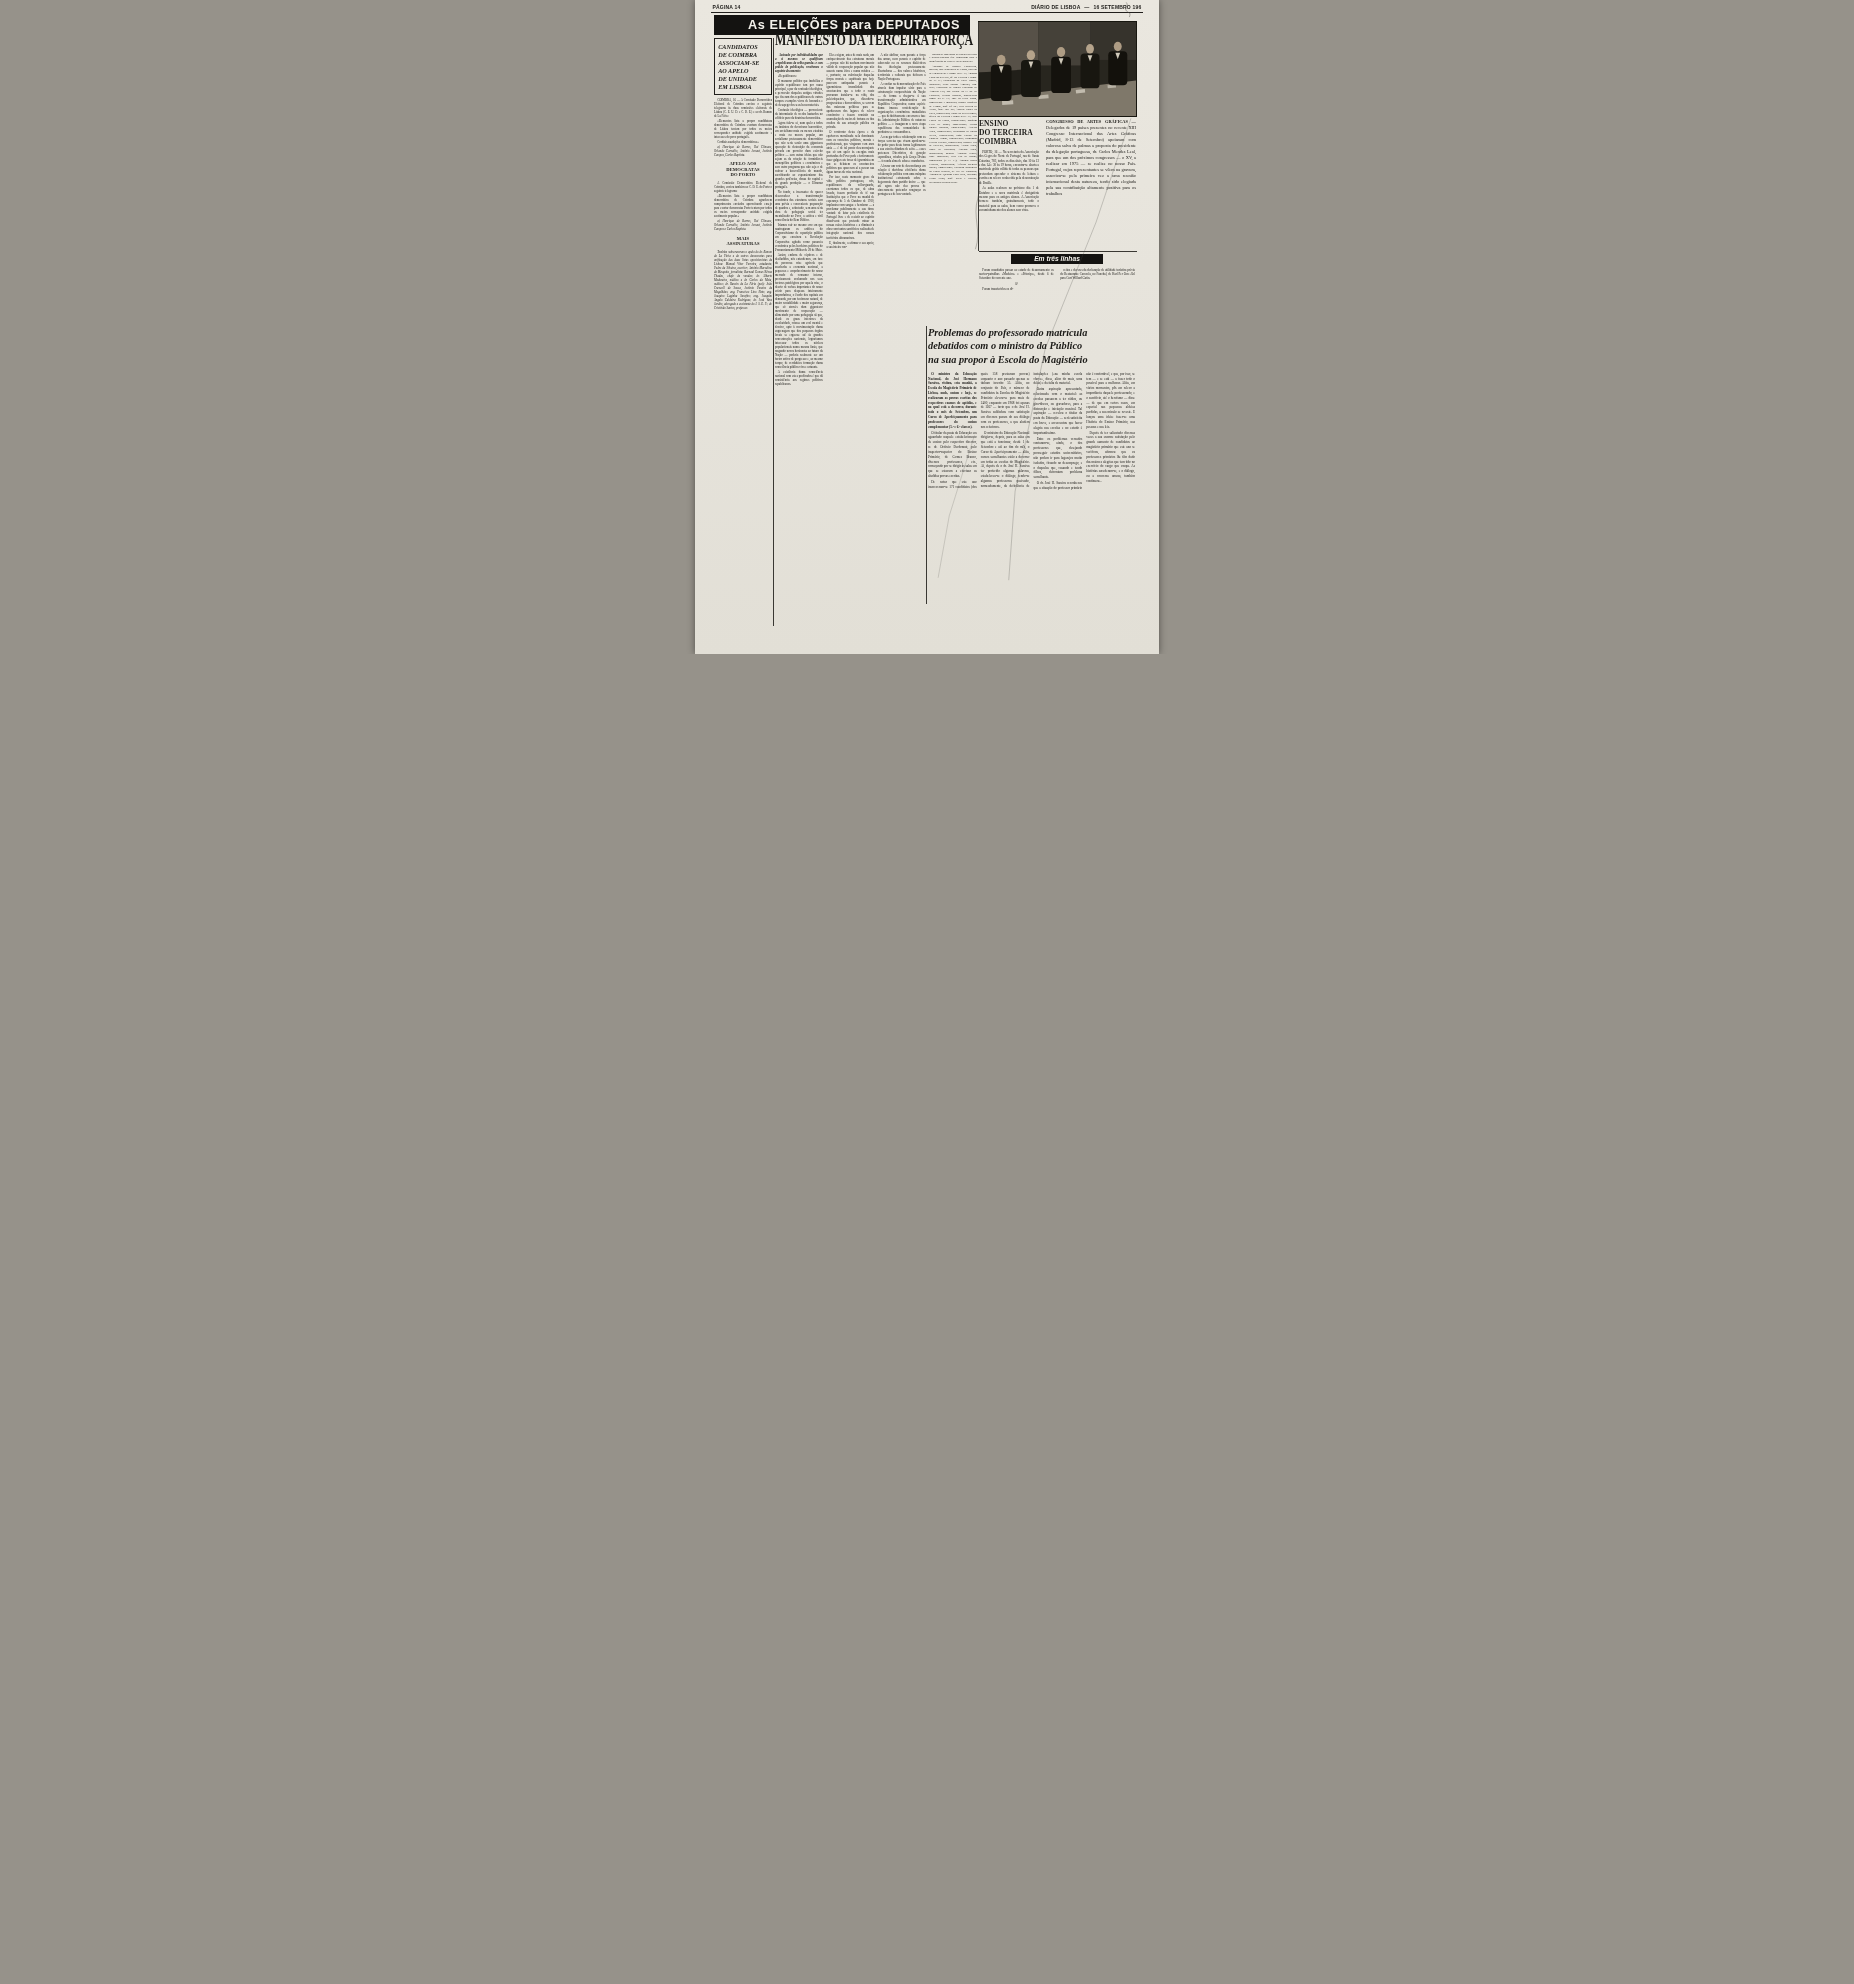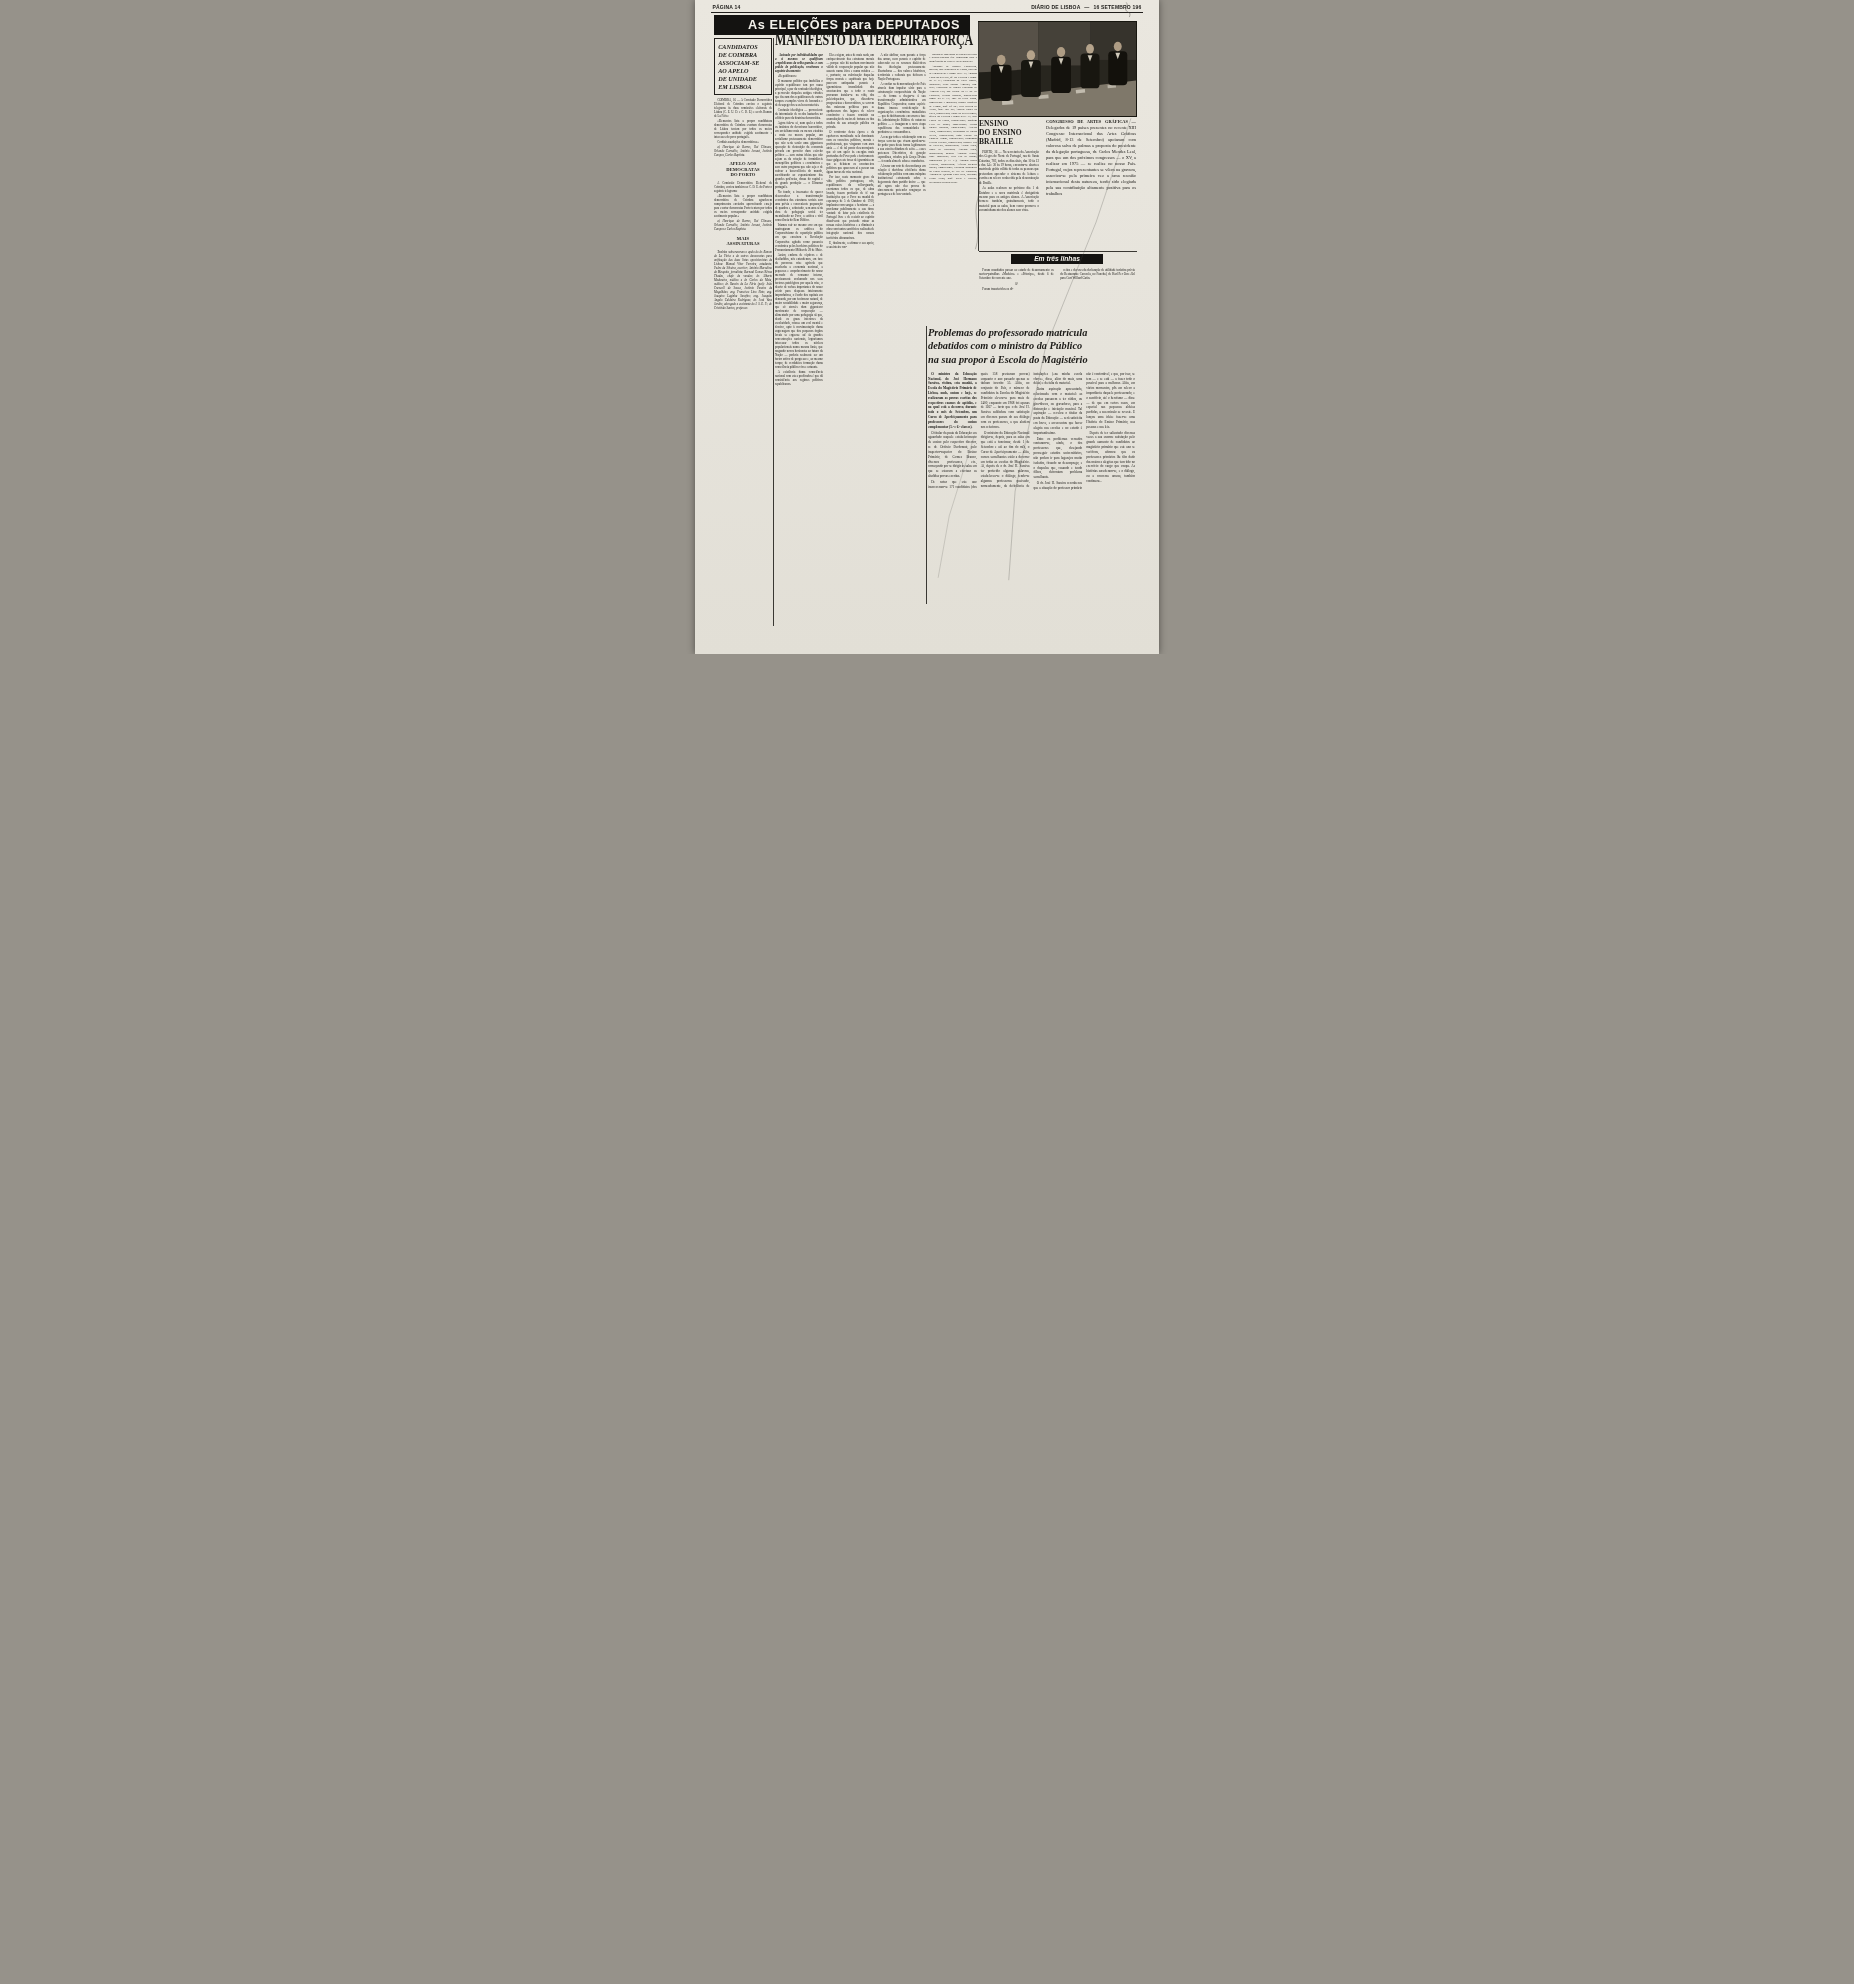--- a/index.html
+++ b/index.html
@@ -215,22 +215,22 @@
       <div class="mcol mcol-d">
           <p>cordancia com todas as tentativas sérias e desinteressadas que concorram para a dignificação da Pátria e da República.»</p>
           <p>Assinam: dr. Manuel Figueiredo, médico; José Rodrigues de Pinho, director de Finanças ap. e comb. da G. G.; António Loureiro da Cruz, of. do Exército e comb. da G. G.; Durbalino da Silva Duarte, industrial; Vítor Santos Almeida, eng. civil; Francisco de Moura Coutinho de Almeida Eça, ant. presid. da C. M. de Estarreja; Hilário Martins, proprietário comb. da G. G.; José da Silva Pinho, comerciante e industrial; Miguel Marques de Lemos, prof. of. ap.; Luís Rebelo de Viena, func. jud. ap.; Angelo Nunes da Silva, proprietário; Jaime da Silva Gomes, oficial do Exército e comb. da G. G.; José Lopes da Costa, proprietário; Joaquim Leite de Sousa, comerciante; Carlos Soares Baptista, comerciante; Alberto Vidal, comerciante; Belarmino de Sousa Neves, proprietário; João Carlos da Fonseca Junior, proprietário; Domingos Pereira Tavares, proprietário; Manuel Vaz de Oliveira, proprietário; Alvaro Vidal, empr. de escritório; Adriano Vidal, proprietário; Manuel Augusto Nunes, emp. comercial; Luís Eça de Matos, contabilista (I. C. L.); António Maria Ferreira, proprietário; Alfredo Mendes Barata, comerciante; Valentim Rodrigues da Costa Ribeiro, aj. téc. de Farmácia; António de Quadros Corte Real, lavrador; Pedro Veiga, prof. liceal e escritor, servindo secretário-geral.</p>
         </div>
     </div>
   </section>
 
   <section class="braille">
     <div class="braille-title">
         <p>ENSINO</p>
-        <p>DO ENSINO</p>
-        <p>BRAILLE</p>
+        <p>DO TERCEIRA</p>
+        <p>COIMBRA</p>
       </div>
     <div class="braille-body">
         <p>PORTO, 16 — Na secretaria da Associação dos Cegos do Norte de Portugal, rua de Santa Catarina, 783, todos os dias úteis, das 10 às 12 e das 14 e 30 às 19 horas, encontra-se aberta a matrícula grátis válida de todas as pessoas que pretendam aprender o sistema de leitura e escrita em relevo conhecida pela denominação de Braille.</p>
         <p>As aulas reabrem no próximo dia 1 de Outubro e a nova matrícula é obrigatória mesmo para os antigos alunos. A Associação fornece também, gratuitamente, todo o material para as aulas, bem como promove o encaminhamento dos alunos sem vista.</p>
       </div>
   </section>
 
   <section class="congresso">
     <p><span class="lead">CONGRESSO DE ARTES GRÁFICAS —</span> <span>Delegados de 19 países presentes no recente XIII Congresso Internacional das Artes Gráficas (Madrid, 8-13 de Setembro) apoiaram com calorosa salva de palmas a proposta do presidente da delegação portuguesa, dr. Carlos Mendes Leal, para que um dos próximos congressos — o XV, a realizar em 1975 — se realize no nosso País. Portugal, cujos representantes se vêem na gravura, associou-se pela primeira vez a uma reunião internacional desta natureza, tendo sido elogiada pela sua contribuição altamente positiva para os trabalhos</span></p>
   </section>

